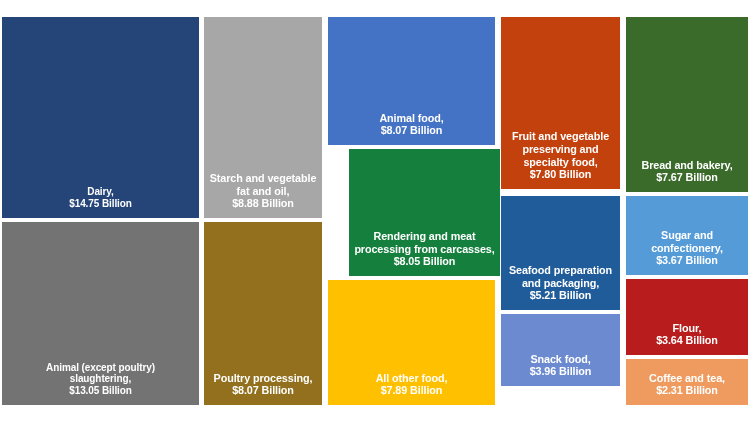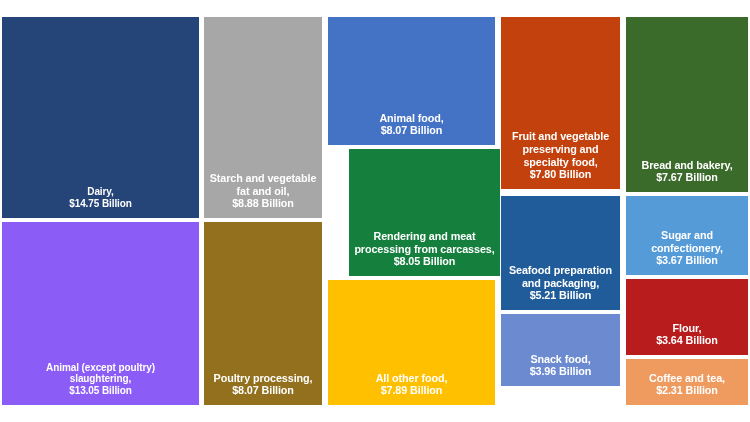--- a/index.html
+++ b/index.html
@@ -40,21 +40,21 @@
   .sz-md  { font-size: 10.8px; }
 </style>
 </head>
 <body>
 
 <div id="treemap-root">
     <div class="tile" style="left: 2px; top: 17px; width: 197px; height: 201px; background: rgb(37, 68, 120);">
       <div class="tile-label sz-lg">Dairy,
 $14.75 Billion</div>
     </div>
-    <div class="tile" style="left: 2px; top: 222px; width: 197px; height: 183px; background: #8b5cf6;">
+    <div class="tile" style="left: 2px; top: 222px; width: 197px; height: 183px; background: #737373;">
       <div class="tile-label sz-lg">Animal (except poultry)
 slaughtering,
 $13.05 Billion</div>
     </div>
     <div class="tile" style="left: 204px; top: 17px; width: 118px; height: 201px; background: rgb(167, 167, 167);">
       <div class="tile-label sz-md">Starch and vegetable
 fat and oil,
 $8.88 Billion</div>
     </div>
     <div class="tile" style="left: 204px; top: 222px; width: 118px; height: 183px; background: rgb(146, 112, 29);">

